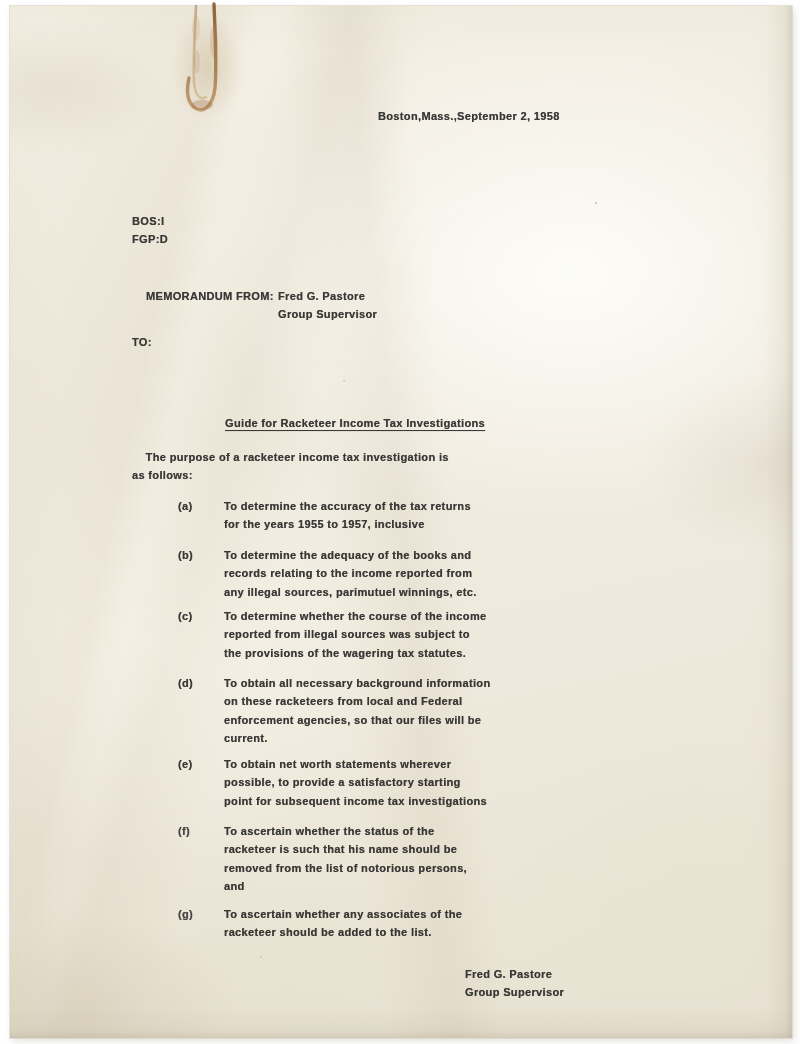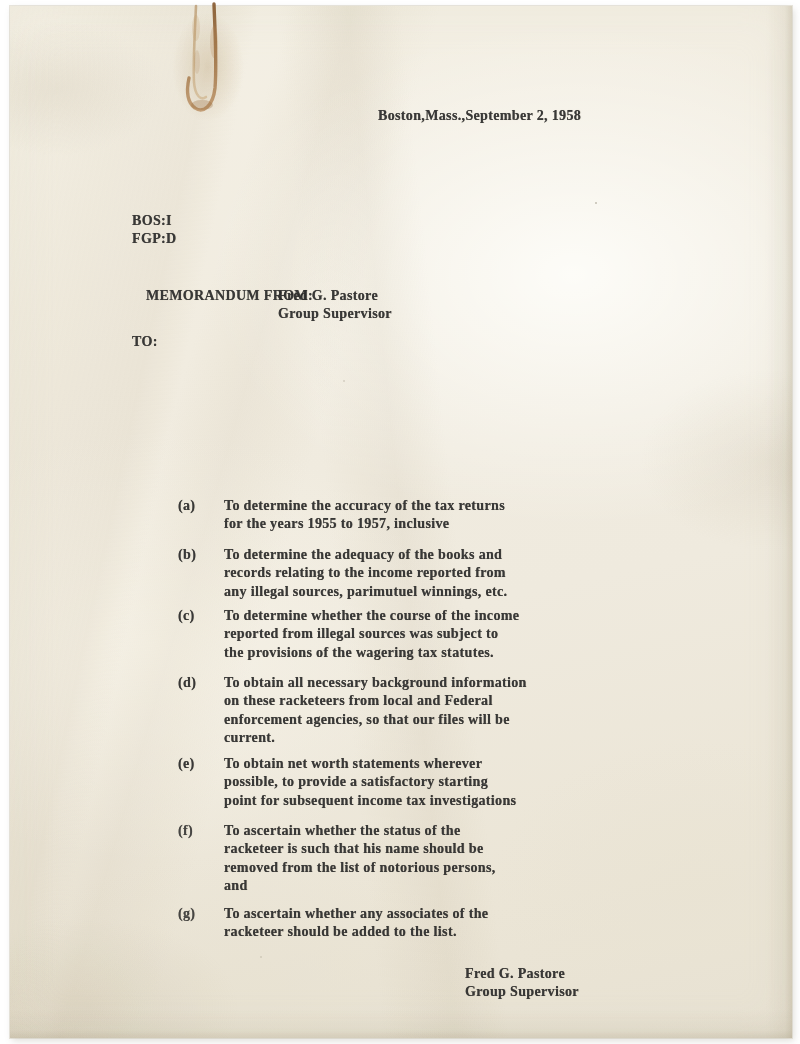--- a/index.html
+++ b/index.html
@@ -85,22 +85,22 @@
     pointer-events: none;
     background: radial-gradient(ellipse 46px 70px at 50% 46%,
                 rgba(196,170,126,0.30) 0%, rgba(196,170,126,0.10) 52%, rgba(196,170,126,0) 78%);
     mix-blend-mode: multiply;
   }
 
   
   .typed {
     position: absolute;
     color: #2b2b2b;
-    font-family: Liberation Serif, serif;
-    font-size: 14px;
+    font-family: Liberation Sans, sans-serif;
+    font-size: 11px;
     line-height: 18.3px;
     letter-spacing: 0.35px;
     white-space: pre;
     font-weight: 700;
     text-shadow:
       0 0 0.6px rgba(60,55,45,0.55),
       0.35px 0.25px 0.7px rgba(70,64,52,0.32);
     opacity: 0.93;
   }
   .typed.light { opacity: 0.86; }
@@ -196,21 +196,24 @@
 
     <div class="typed" id="code-block">BOS:I
 FGP:D</div>
 
     <div class="typed" id="memo-label">MEMORANDUM FROM:</div>
     <div class="typed" id="memo-value">Fred G. Pastore
 Group Supervisor</div>
 
     <div class="typed" id="to-label">TO:</div>
 
-
+    <div class="typed" id="doc-title">Guide for Racketeer Income Tax Investigations</div>
+
+    <div class="typed" id="intro-para">    The purpose of a racketeer income tax investigation is
+as follows:</div>
 
     <div class="list-item" id="item-a">
       <span class="typed list-marker">(a)</span>
       <span class="typed list-text">To determine the accuracy of the tax returns
 for the years 1955 to 1957, inclusive</span>
     </div>
 
     <div class="list-item" id="item-b">
       <span class="typed list-marker">(b)</span>
       <span class="typed list-text">To determine the adequacy of the books and

